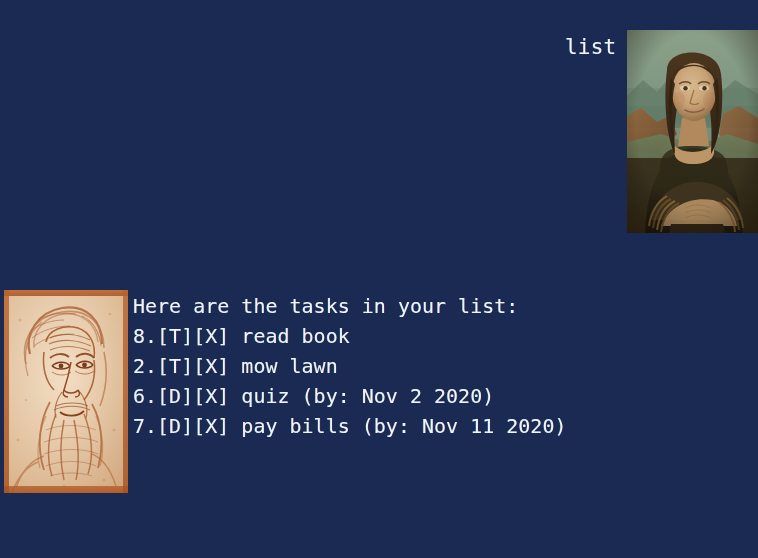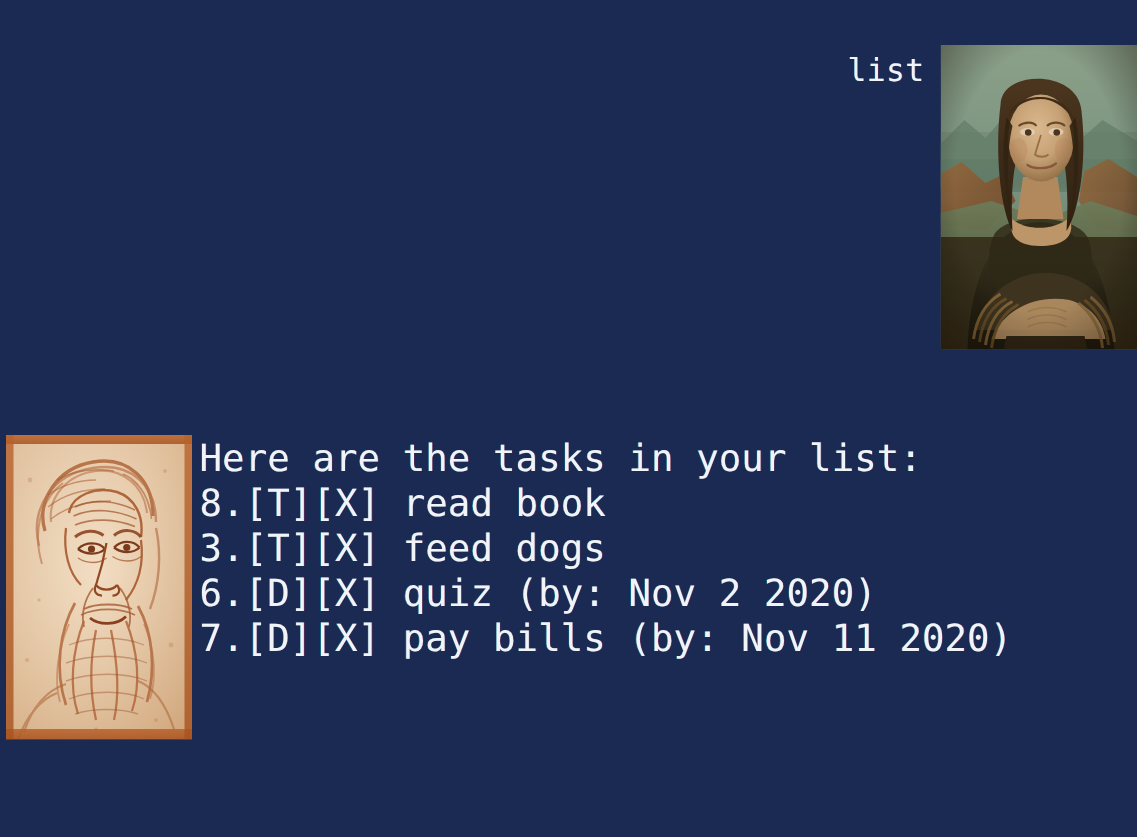--- a/index.html
+++ b/index.html
@@ -56,21 +56,21 @@
   }
 
   
   #console-output {
     position: absolute;
     left: 133px;
     top: 291px;
     width: 620px;
   }
   .console-line {
-    font-size: 25px;
+    font-size: 20px;
     line-height: 30px;
     height: 30px;
     color: #f2f3f7;
     white-space: pre;
     letter-spacing: 0px;
     text-shadow: -0.4px 0 rgba(0,190,210,0.5), 0.4px 0 rgba(235,60,110,0.42);
   }
 </style>
 </head>
 <body>
@@ -314,18 +314,18 @@
       <rect x="0" y="0" width="124" height="6" fill="url(#sp-edge)" opacity="0.85"></rect>
       <rect x="0" y="196" width="124" height="7" fill="url(#sp-edge)" opacity="0.85"></rect>
       <rect x="0" y="0" width="5" height="203" fill="url(#sp-edge)" opacity="0.8"></rect>
       <rect x="119" y="0" width="5" height="203" fill="url(#sp-edge)" opacity="0.8"></rect>
     </svg>
   </div>
 
   <div id="console-output">
     <div class="console-line">Here are the tasks in your list:</div>
     <div class="console-line">8.[T][X] read book</div>
-    <div class="console-line">3.[T][X] feed dogs</div>
+    <div class="console-line">2.[T][X] mow lawn</div>
     <div class="console-line">6.[D][X] quiz (by: Nov 2 2020)</div>
     <div class="console-line">7.[D][X] pay bills (by: Nov 11 2020)</div>
   </div>
 
 </div>
 
 </body></html>

